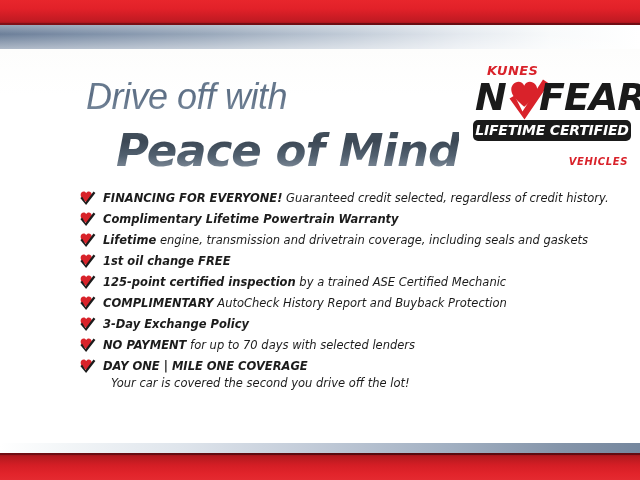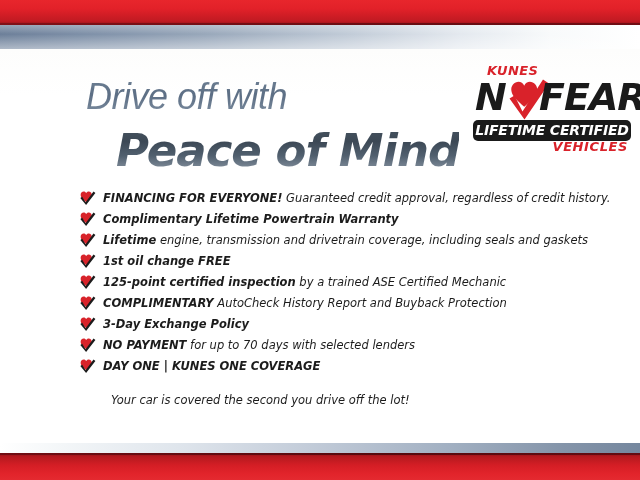--- a/index.html
+++ b/index.html
@@ -107,23 +107,23 @@
     position:absolute;left:0;top:57px;width:158px;height:21px;
     background:#1a1a1a;border-radius:5px;
   }
   .logo-bar span{
     display:block;text-align:center;line-height:21px;
     font-family:"DejaVu Sans","Liberation Sans",sans-serif;
     font-weight:700;font-style:italic;font-size:14px;
     letter-spacing:-.2px;color:#ffffff;
   }
   .logo-vehicles{
-    position:absolute;right:3px;top:76px;
-    font-family:"DejaVu Sans","Liberation Sans",sans-serif;
-    font-weight:700;font-style:italic;font-size:13px;
+    position:absolute;right:3px;top:93px;
+    font-family:"DejaVu Sans","Liberation Sans",sans-serif;
+    font-weight:700;font-style:italic;font-size:10px;
     letter-spacing:.6px;color:#d9222a;
   }
 
   
   .benefits{
     position:absolute;left:78px;top:142px;width:500px;
   }
   .benefit{
     position:relative;
     padding-left:25px;
@@ -134,21 +134,21 @@
     color:#1c1c1c;
     line-height:14px;
     white-space:nowrap;
   }
   .benefit .tick{
     position:absolute;left:0;top:0px;width:18px;height:14px;
   }
   .benefit .lead{font-weight:700;}
   .benefit .rest{font-weight:400;}
   .benefit .sub{
-    display:block;margin-top:20px;margin-left:8px;
+    display:block;margin-top:3px;margin-left:8px;
     font-weight:400;font-style:italic;font-size:11.5px;
     color:#1c1c1c;white-space:nowrap;
   }
 </style>
 </head>
 <body>
 
 <div id="banner">
 
   <div class="band-red-top"></div>
@@ -184,21 +184,21 @@
 
     <div class="benefits">
 
       <div class="benefit">
         <span class="tick">
           <svg viewBox="0 0 18 14" width="18" height="14" aria-hidden="true">
             <path d="M3.4 1.6c1.5-1.8 4-1.4 4.8.5.8-1.9 3.3-2.3 4.8-.5 1.4 1.6.7 4-.9 5.8-1.2 1.4-2.8 2.8-3.9 3.7-1.1-.9-2.7-2.3-3.9-3.7C2.7 5.6 2 3.2 3.4 1.6z" fill="#d8232a"></path>
             <path d="M4.2 5.8 L7.6 11.2 L15.5 0.6 L17.4 2.1 L8.1 13.9 L2.3 6.9 Z" fill="#1c1c1c"></path>
           </svg>
         </span>
-        <span class="lead">FINANCING FOR EVERYONE!</span><span class="rest"> Guaranteed credit approval, regardless of credit history.</span>
+        <span class="lead">FINANCING FOR EVERYONE!</span><span class="rest"> Guaranteed credit selected, regardless of credit history.</span>
       </div>
 
       <div class="benefit">
         <span class="tick">
           <svg viewBox="0 0 18 14" width="18" height="14" aria-hidden="true">
             <path d="M3.4 1.6c1.5-1.8 4-1.4 4.8.5.8-1.9 3.3-2.3 4.8-.5 1.4 1.6.7 4-.9 5.8-1.2 1.4-2.8 2.8-3.9 3.7-1.1-.9-2.7-2.3-3.9-3.7C2.7 5.6 2 3.2 3.4 1.6z" fill="#d8232a"></path>
             <path d="M4.2 5.8 L7.6 11.2 L15.5 0.6 L17.4 2.1 L8.1 13.9 L2.3 6.9 Z" fill="#1c1c1c"></path>
           </svg>
         </span>
         <span class="lead">Complimentary Lifetime Powertrain Warranty</span><span class="rest"></span>
@@ -264,21 +264,21 @@
         <span class="lead">NO PAYMENT</span><span class="rest"> for up to 70 days with selected lenders</span>
       </div>
 
       <div class="benefit">
         <span class="tick">
           <svg viewBox="0 0 18 14" width="18" height="14" aria-hidden="true">
             <path d="M3.4 1.6c1.5-1.8 4-1.4 4.8.5.8-1.9 3.3-2.3 4.8-.5 1.4 1.6.7 4-.9 5.8-1.2 1.4-2.8 2.8-3.9 3.7-1.1-.9-2.7-2.3-3.9-3.7C2.7 5.6 2 3.2 3.4 1.6z" fill="#d8232a"></path>
             <path d="M4.2 5.8 L7.6 11.2 L15.5 0.6 L17.4 2.1 L8.1 13.9 L2.3 6.9 Z" fill="#1c1c1c"></path>
           </svg>
         </span>
-        <span class="lead">DAY ONE | KUNES ONE COVERAGE</span><span class="rest"></span>
+        <span class="lead">DAY ONE | MILE ONE COVERAGE</span><span class="rest"></span>
         <span class="sub">Your car is covered the second you drive off the lot!</span>
       </div>
 
     </div>
   </div>
 
   <div class="band-silver-bottom"></div>
   <div class="band-red-bottom"></div>
 
 </div>

